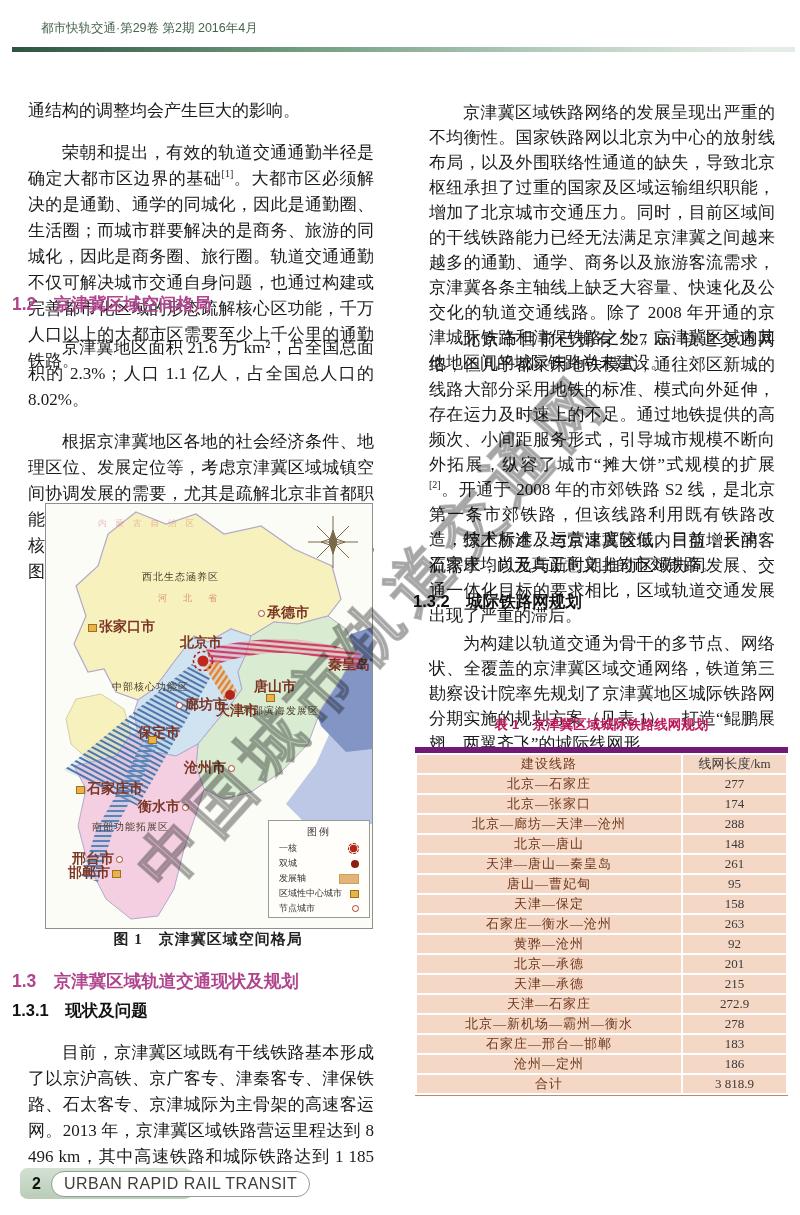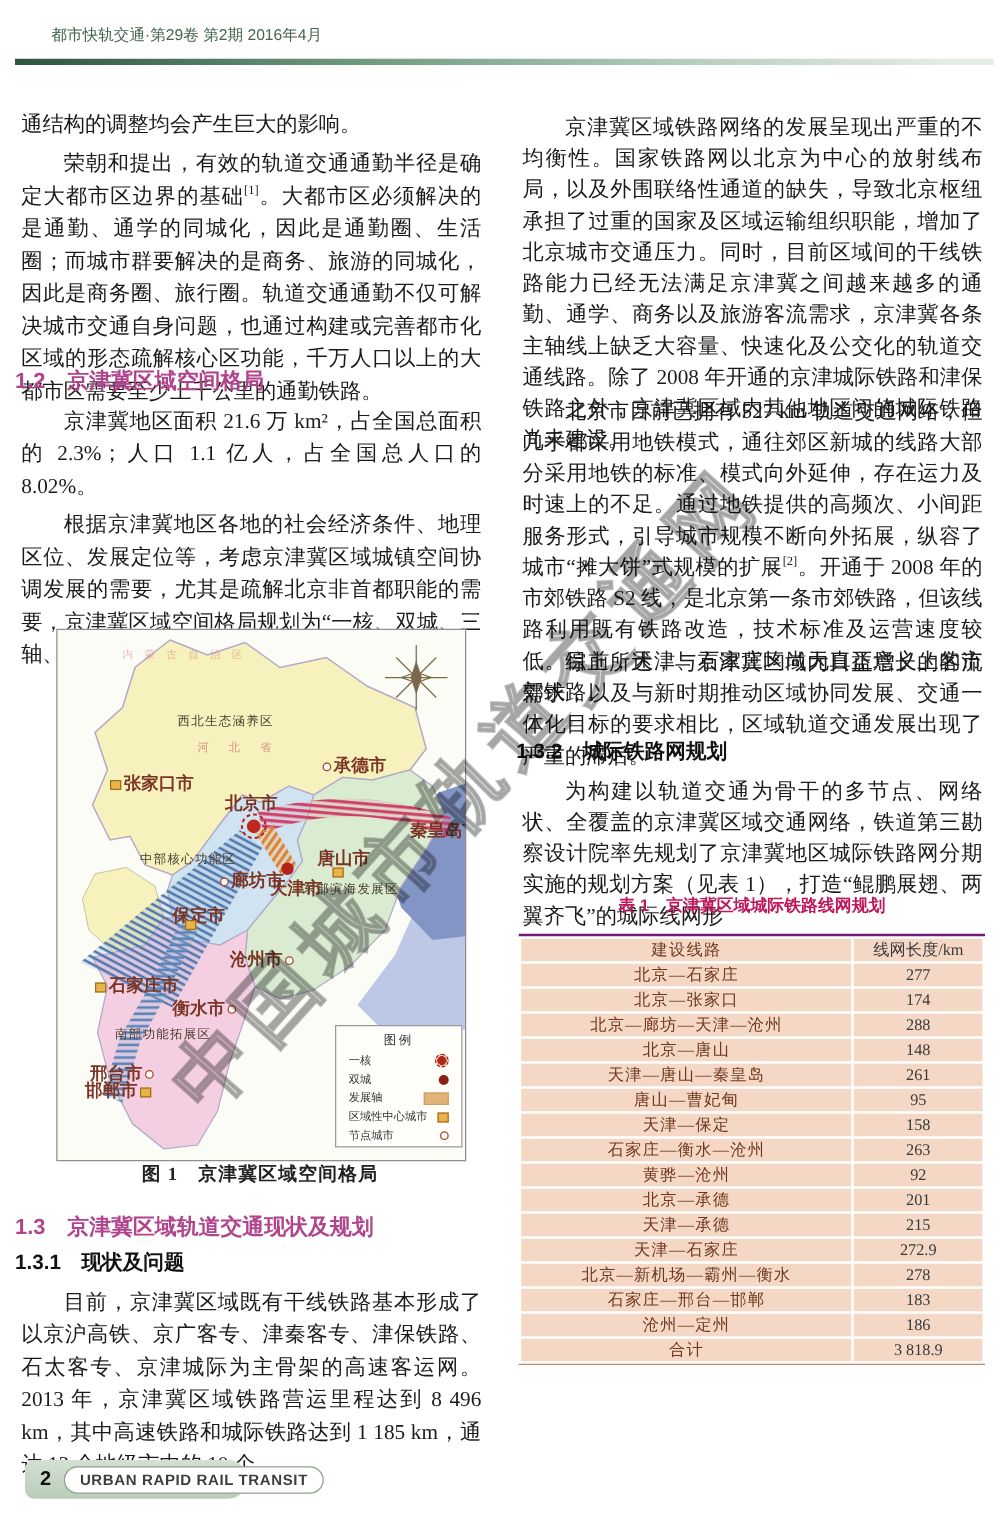--- a/index.html
+++ b/index.html
@@ -5,21 +5,21 @@
   html,body{margin:0;padding:0;}
   body{width:800px;height:1215px;background:#fff;position:relative;overflow:hidden;
        font-family:"Liberation Serif","DejaVu Serif",serif;color:#1a1a1a;}
   .abs{position:absolute;}
   
   .journal-line{left:12px;top:20px;font-size:12.5px;color:#47634f;font-family:"Liberation Sans","DejaVu Sans",sans-serif;margin-left:29px;}
   .green-rule{left:12px;right:5px;top:47px;height:5px;
     background:linear-gradient(to right,#2e5440,#6e9a7c 35%,#b9cfc0 70%,#e3ece5 95%);}
   
   .col{width:378px;font-size:17px;line-height:26px;text-align:justify;}
-  .col p{margin:5px;text-indent:2em;}
+  .col p{margin:16px;text-indent:2em;}
   .col p.no-indent{text-indent:0;}
   sup{font-size:10px;line-height:0;}
   .h-mag{font-family:"Liberation Sans","DejaVu Sans",sans-serif;font-weight:bold;
          font-size:17.5px;color:#b0458e;line-height:26px;}
   .h-blk{font-family:"Liberation Sans","DejaVu Sans",sans-serif;font-weight:bold;
          font-size:16.5px;color:#111;line-height:26px;}
   
   .rcol{line-height:25px;}
   
   .map-frame{left:45px;top:503px;width:326px;height:424px;border:1px solid #8f8f8f;
@@ -37,32 +37,32 @@
   .legend-row{display:flex;justify-content:space-between;align-items:center;padding:1px 10px;font-size:9px;color:#333;}
   .lg-core{width:9px;height:9px;border:1.5px dashed #8a1f12;border-radius:50%;background:radial-gradient(circle,#b3251a 0 55%,#f4d7c4 60%);}
   .lg-dual{width:8px;height:8px;background:#8a1f12;border-radius:50%;}
   .lg-axis{width:18px;height:8px;background:#e2b478;border:1px solid #caa05e;}
   .lg-center{width:7px;height:6px;background:#e8b44a;border:1px solid #a2701c;}
   .lg-node{width:5px;height:5px;background:#fff;border:1.5px solid #b04020;border-radius:50%;}
   .fig-caption{left:45px;top:930px;width:326px;text-align:center;font-size:15px;font-weight:600;color:#222;letter-spacing:1px;}
   
   .tbl-caption{text-align:center;font-family:"Liberation Sans","DejaVu Sans",sans-serif;
                font-weight:bold;font-size:13.5px;color:#be185d;margin:0 0 4px 0;}
-  table.rail{width:373px;border-collapse:separate;border-spacing:2px;border-top:2px solid #701a75;border-bottom:1px solid #c08868;margin-top:13px;}
+  table.rail{width:373px;border-collapse:separate;border-spacing:2px;border-top:6px solid #701a75;border-bottom:1px solid #c08868;margin-top:13px;}
   table.rail td,table.rail th{background:#f4d7c4;font-size:13px;height:17px;padding:0 2px;text-align:center;font-weight:normal;}
   td.line-name,th.line-name{width:72%;color:#6e381e;letter-spacing:1px;}
   td.line-len,th.line-len{width:28%;color:#3a3a3a;font-family:"Liberation Serif","DejaVu Serif",serif;}
   th{color:#6e381e;}
   
   .footer-pill{left:20px;top:1168px;width:178px;height:31px;
     background:linear-gradient(180deg,#d3e0d2,#b9cdb9);border-radius:8px 17px 17px 8px;
     display:flex;align-items:center;font-family:"Liberation Sans","DejaVu Sans",sans-serif;}
   .page-num{font-size:16px;font-weight:bold;color:#111;margin:0 10px 0 12px;}
   .journal-en{background:#fff;border:1px solid #8fa08f;border-radius:14px;padding:3px 12px;
-    font-size:12px;font-weight:bold;color:#3d3d3d;letter-spacing:0.5px;white-space:nowrap;}
+    font-size:16px;font-weight:normal;color:#3d3d3d;letter-spacing:0.5px;white-space:nowrap;}
   
   .watermark{left:150px;top:835px;font-size:64px;letter-spacing:10px;white-space:nowrap;
     color:rgba(120,120,120,0.30);-webkit-text-stroke:1.5px rgba(95,95,95,0.40);
     transform:rotate(-48deg);transform-origin:0 50%;pointer-events:none;z-index:6;
     mix-blend-mode:multiply;font-weight:bold;}
 </style>
 </head>
 <body>
 
 <div class="abs journal-line">都市快轨交通·第29卷  第2期  2016年4月</div>

